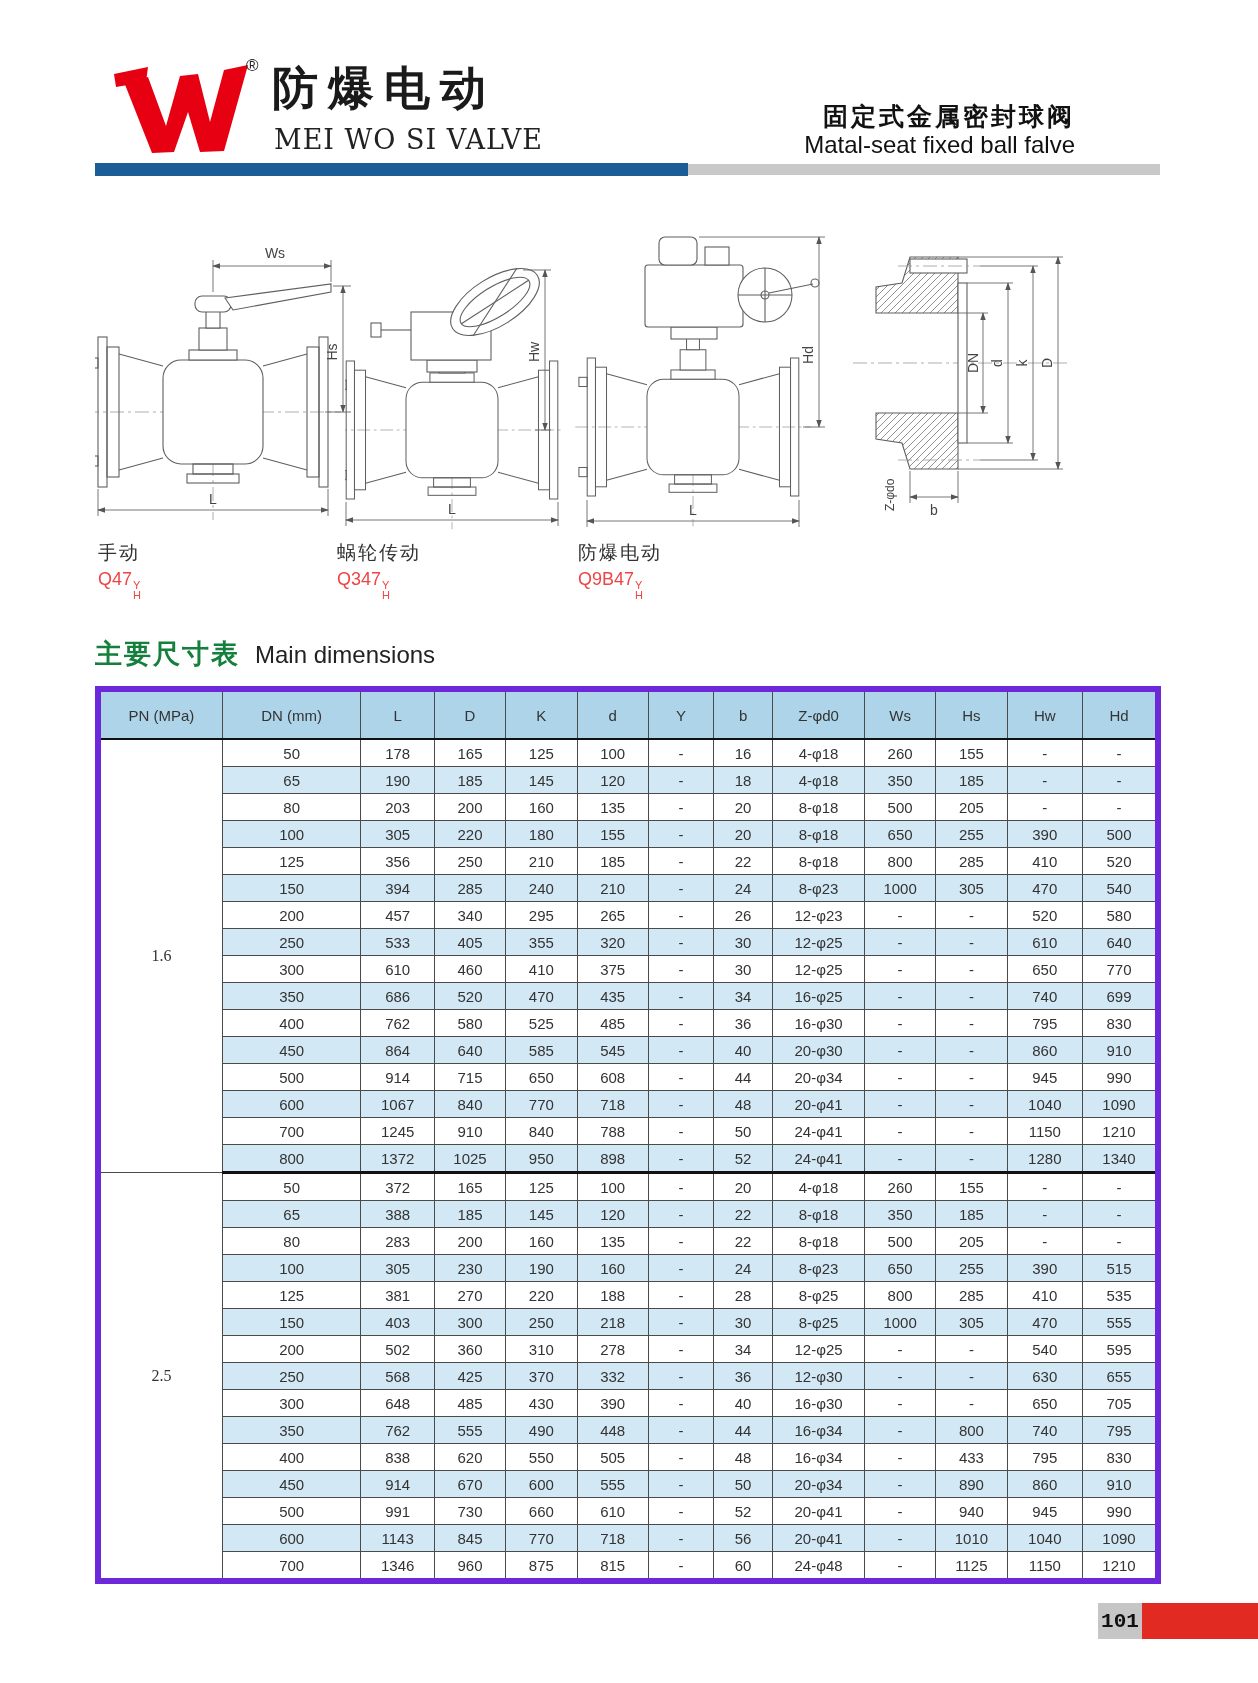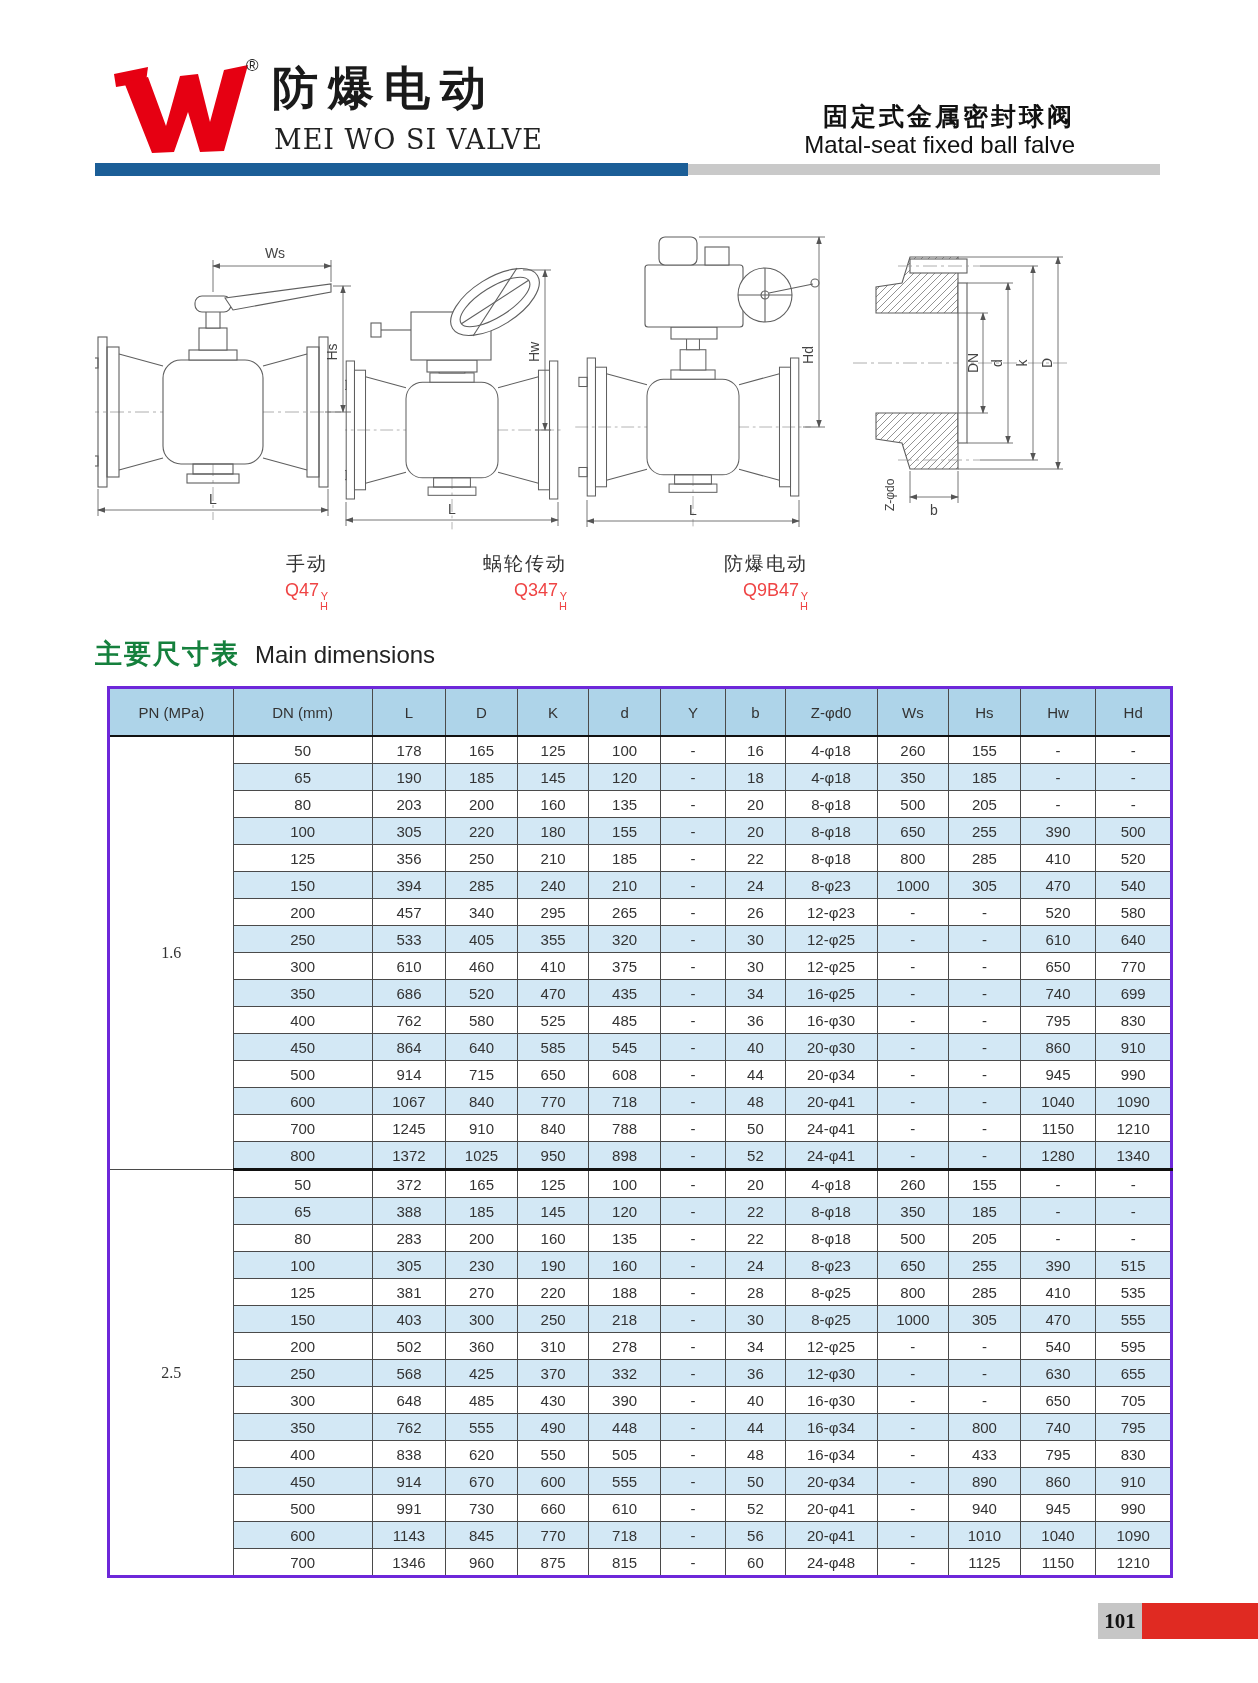--- a/index.html
+++ b/index.html
@@ -19,44 +19,44 @@
   .bar-blue{position:absolute;left:95px;top:163px;width:593px;height:13px;background:#1b5e97;}
   .bar-gray{position:absolute;left:688px;top:164px;width:472px;height:11px;background:#c9c9c9;}
 
   
   .drw{position:absolute;}
   .ln{fill:none;stroke:#5f5f5f;stroke-width:1.1;}
   .fw{fill:#fff;stroke:#5f5f5f;stroke-width:1.1;}
   .dim{fill:none;stroke:#666;stroke-width:0.9;}
   .cl{fill:none;stroke:#999;stroke-width:0.8;stroke-dasharray:14 4 3 4;}
   .dt{font-family:"Liberation Sans",sans-serif;font-size:14px;fill:#444;}
-  .cap{position:absolute;text-align:right;color:#333;margin-top:11px;}
+  .cap{position:absolute;text-align:left;color:#333;}
   .cap-cn{font-size:19px;letter-spacing:2px;}
   .cap-model{font-size:18px;color:#ef4444;margin-top:3px;}
   .stk{display:inline-flex;flex-direction:column;font-size:11px;line-height:10px;
        vertical-align:-4px;margin-left:1px;}
   .stk i{font-style:normal;}
 
   
   .tbl-title-cn{position:absolute;left:95px;top:636px;font-size:27px;font-weight:bold;color:#15803d;letter-spacing:2px;}
   .tbl-title-en{position:absolute;left:255px;top:641px;font-size:24px;color:#222;}
   .dim-table{position:absolute;left:95px;top:686px;width:1066px;border-collapse:collapse;
-             table-layout:fixed;border:3px solid #6d28d9;margin-left:12px;}
+             table-layout:fixed;border:6px solid #6d28d9;}
   .dim-table th,.dim-table td{border:1px solid #4a4a4a;padding:0;text-align:center;}
   .dim-table thead th{background:#aed4e9;height:46px;font-weight:normal;font-size:15px;
                       color:#333;border-bottom:2px solid #111;}
   .dim-table td{height:26px;font-size:15px;color:#333;}
   .dim-table tr.alt td:not(.pncell){background:#d3e8f5;}
   .dim-table td.pncell{background:#fff;font-size:16px;font-family:Liberation Serif, serif;}
   .dim-table tr.gend td{border-bottom:3px solid #111;}
 
   
   .page-num-box{position:absolute;left:1098px;top:1603px;width:44px;height:36px;background:#c6c6c6;
                 display:flex;align-items:center;justify-content:center;
-                font-family:Liberation Serif, serif;font-weight:bold;font-size:21px;color:#111;}
+                font-family:Liberation Mono, monospace;font-weight:bold;font-size:21px;color:#111;}
   .footer-red{position:absolute;left:1142px;top:1603px;width:116px;height:36px;background:#e02a22;}
 </style>
 </head>
 <body>
 
 <div class="page">
 
   <svg width="0" height="0" style="position:absolute" aria-hidden="true">
     <defs>
       <marker id="mA" viewBox="0 0 10 10" refX="9" refY="5" markerWidth="9" markerHeight="9" orient="auto-start-reverse">

